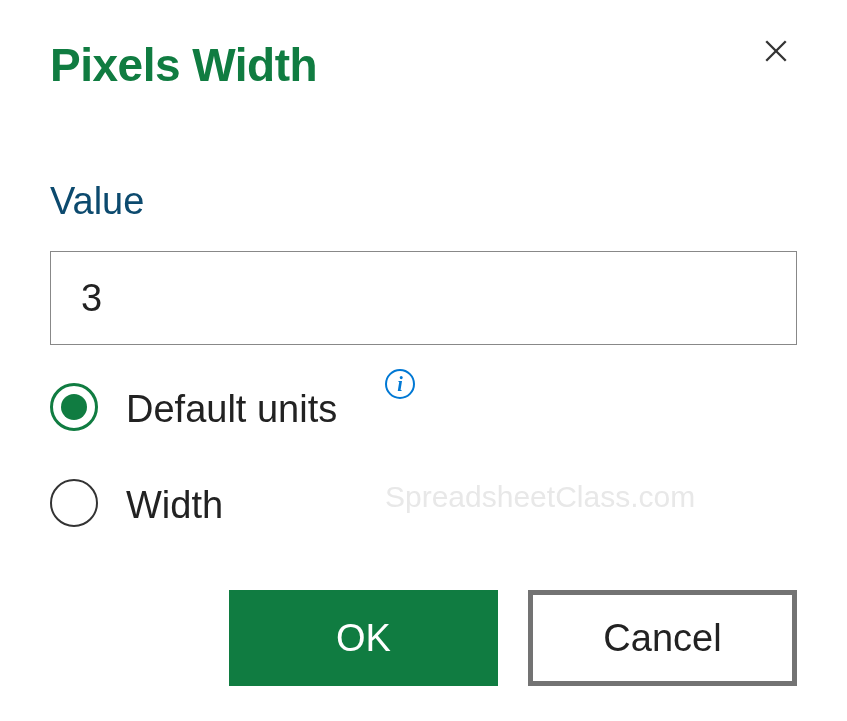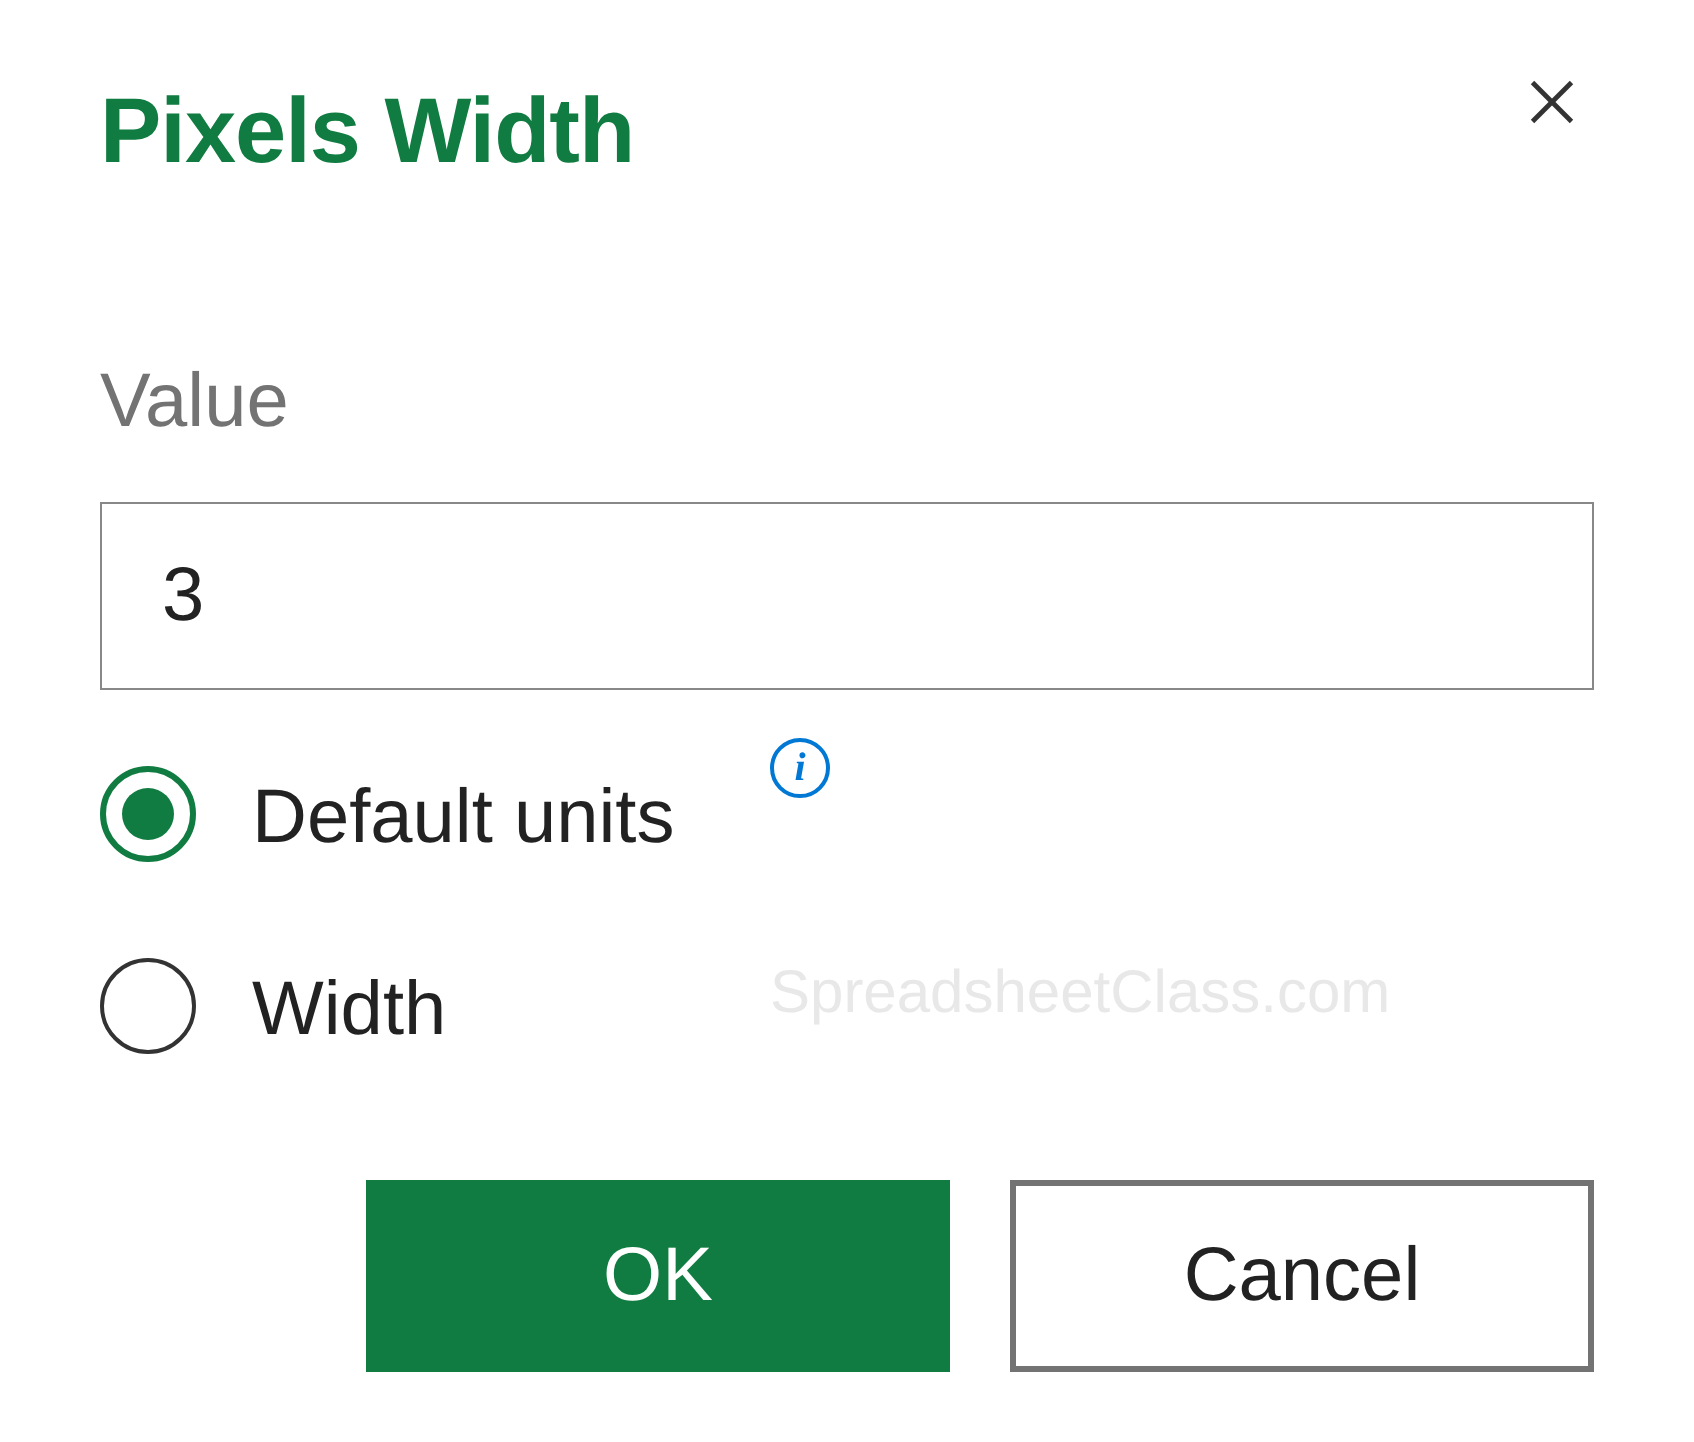--- a/index.html
+++ b/index.html
@@ -39,21 +39,21 @@
       width: 26px;
       height: 26px;
       stroke: #333;
       stroke-width: 2.2;
     }
     .field-section {
       margin-top: 88px;
     }
     .field-label {
       font-size: 38px;
-      color: #737373;
+      color: #0c4a6e;
       font-weight: 400;
       margin-bottom: 28px;
     }
     .text-input {
       width: 100%;
       height: 94px;
       border: 1px solid #888;
       font-size: 38px;
       padding: 0 30px;
       font-family: inherit;
@@ -121,36 +121,36 @@
       font-weight: 400;
     }
     .button-row {
       position: absolute;
       bottom: 35px;
       right: 50px;
       display: flex;
       gap: 30px;
     }
     .btn {
-      width: 292px;
+      width: 269px;
       height: 96px;
       font-size: 38px;
       font-weight: 400;
       border: none;
       cursor: pointer;
       font-family: inherit;
     }
     .btn-primary {
       background: #107c41;
       color: #ffffff;
     }
     .btn-secondary {
       background: #ffffff;
       color: #222;
-      border: 3px solid #737373;
+      border: 5px solid #737373;
     }
   </style>
 </head>
 <body>
 
 <div class="header">
   <h1 class="title">Pixels Width</h1>
   <div class="close-btn">
     <svg viewBox="0 0 24 24" fill="none">
       <line x1="3" y1="3" x2="21" y2="21"></line>

